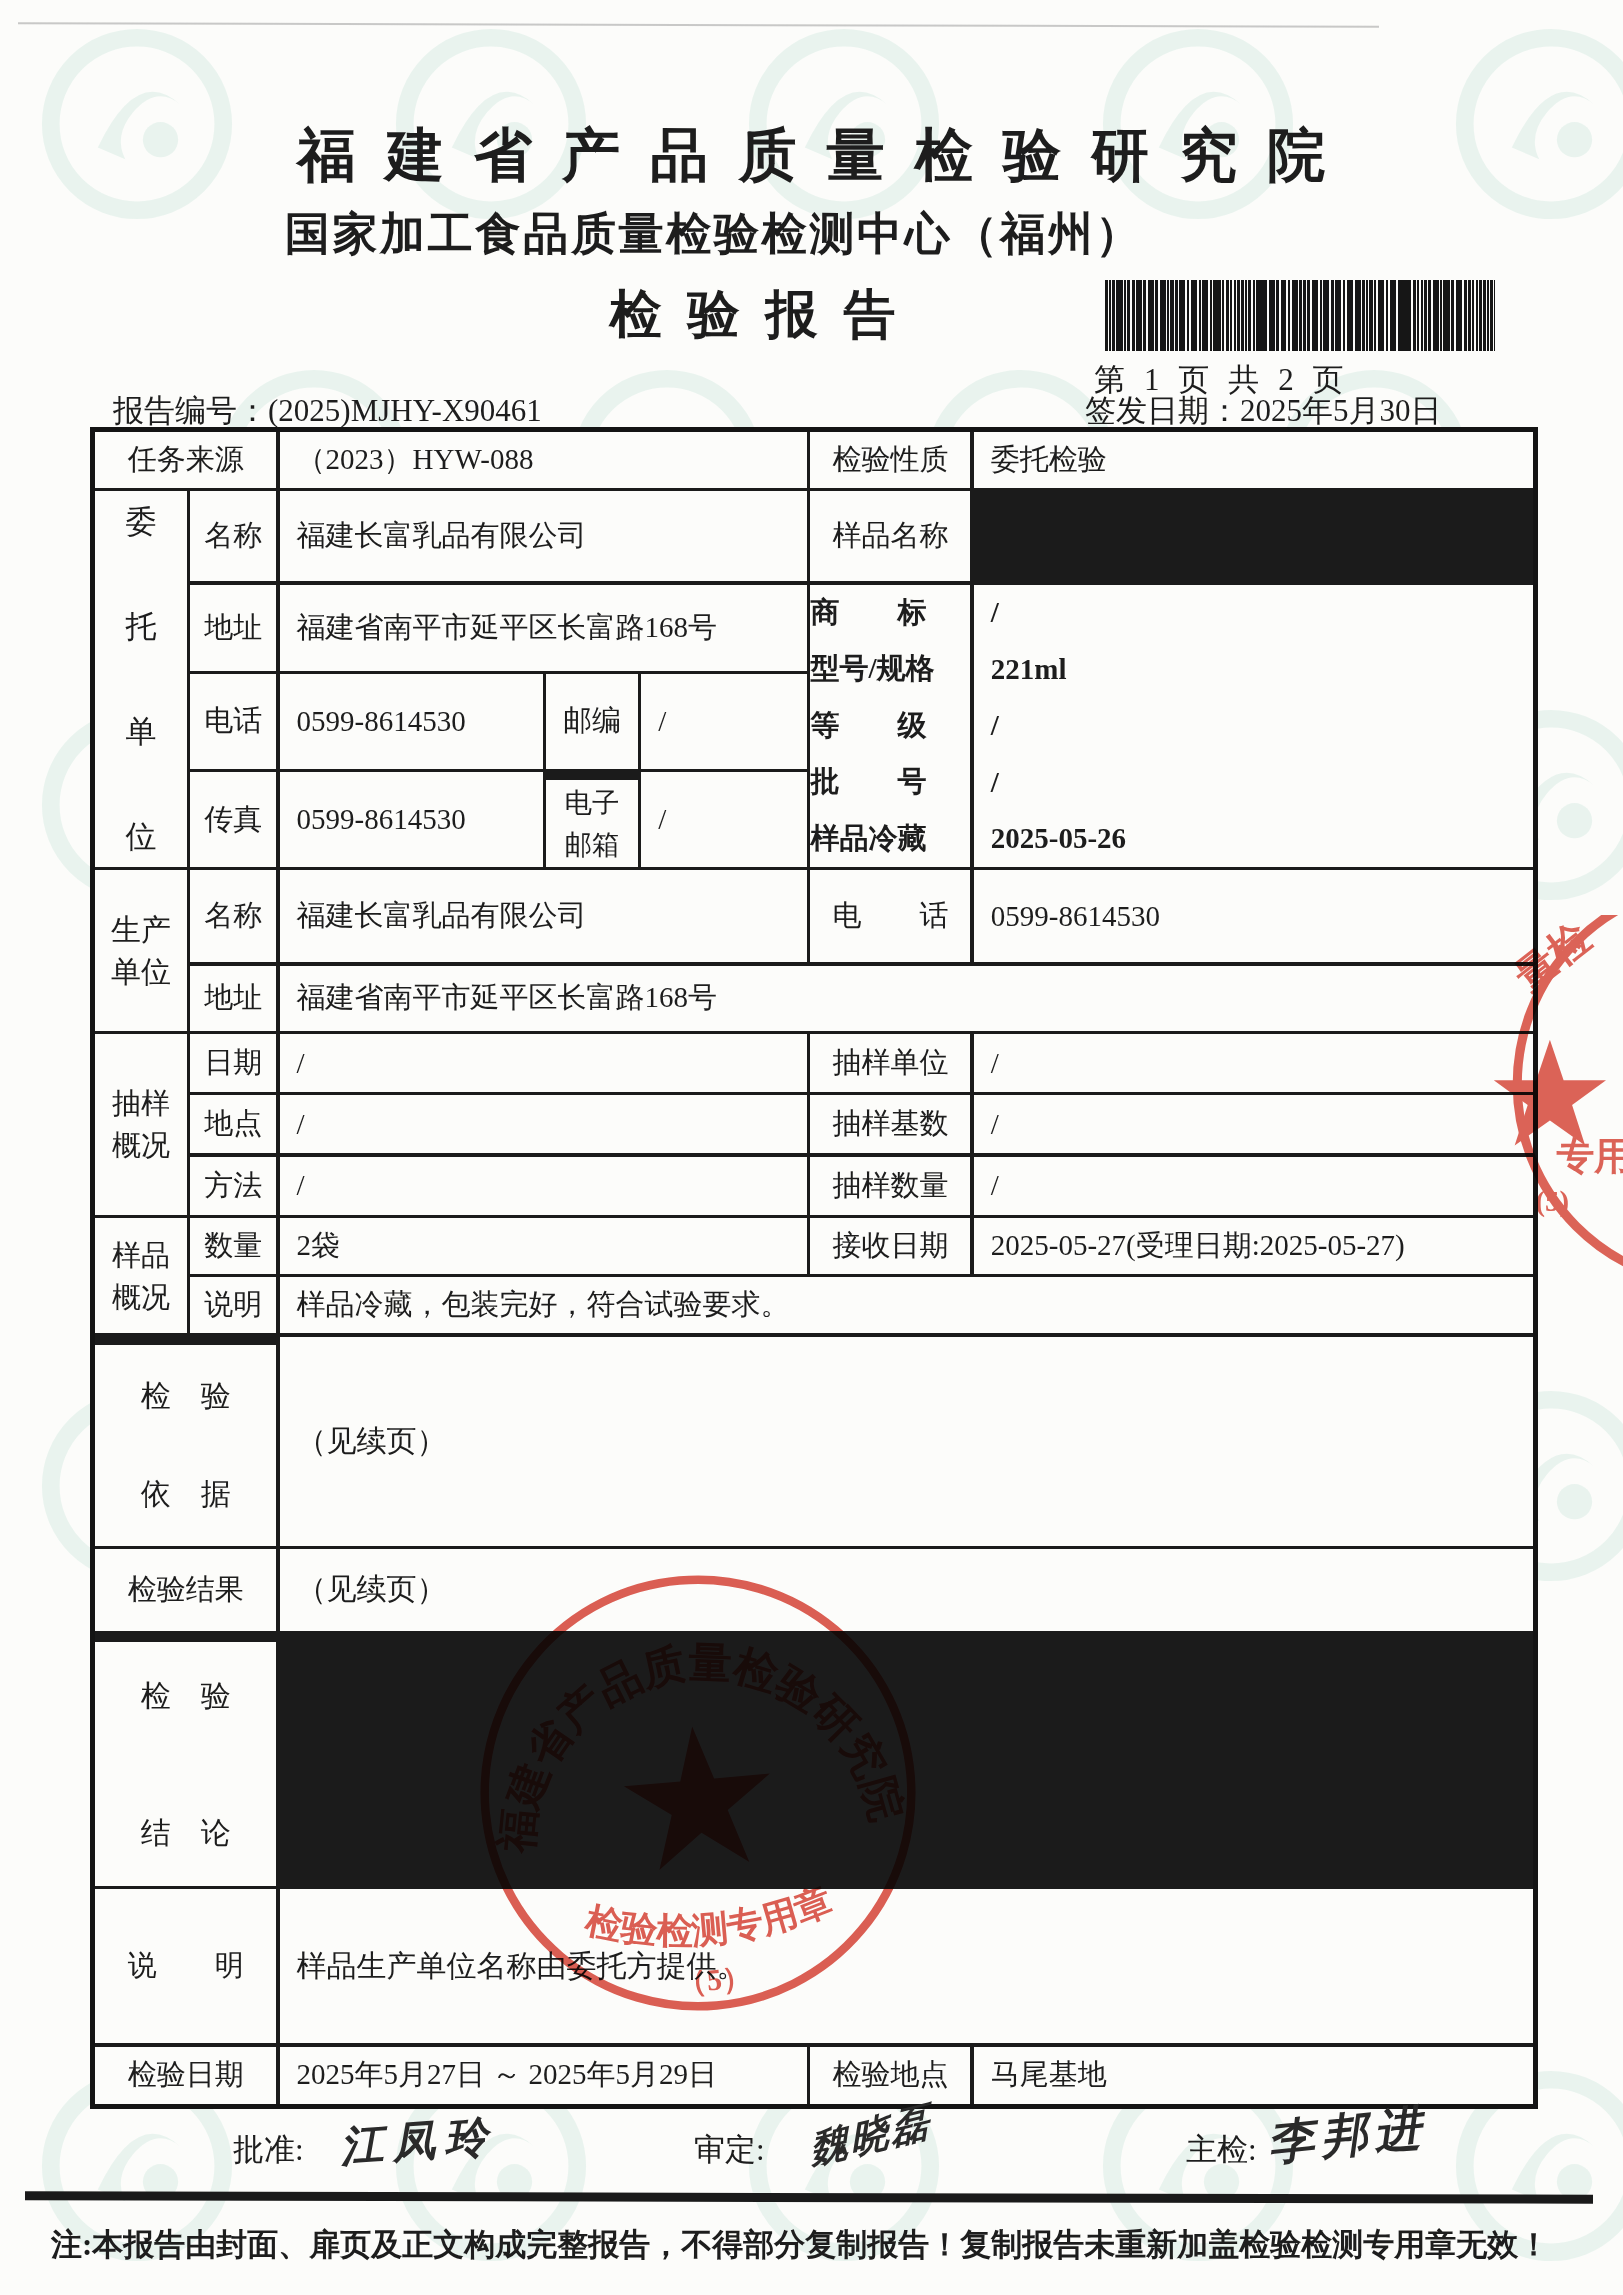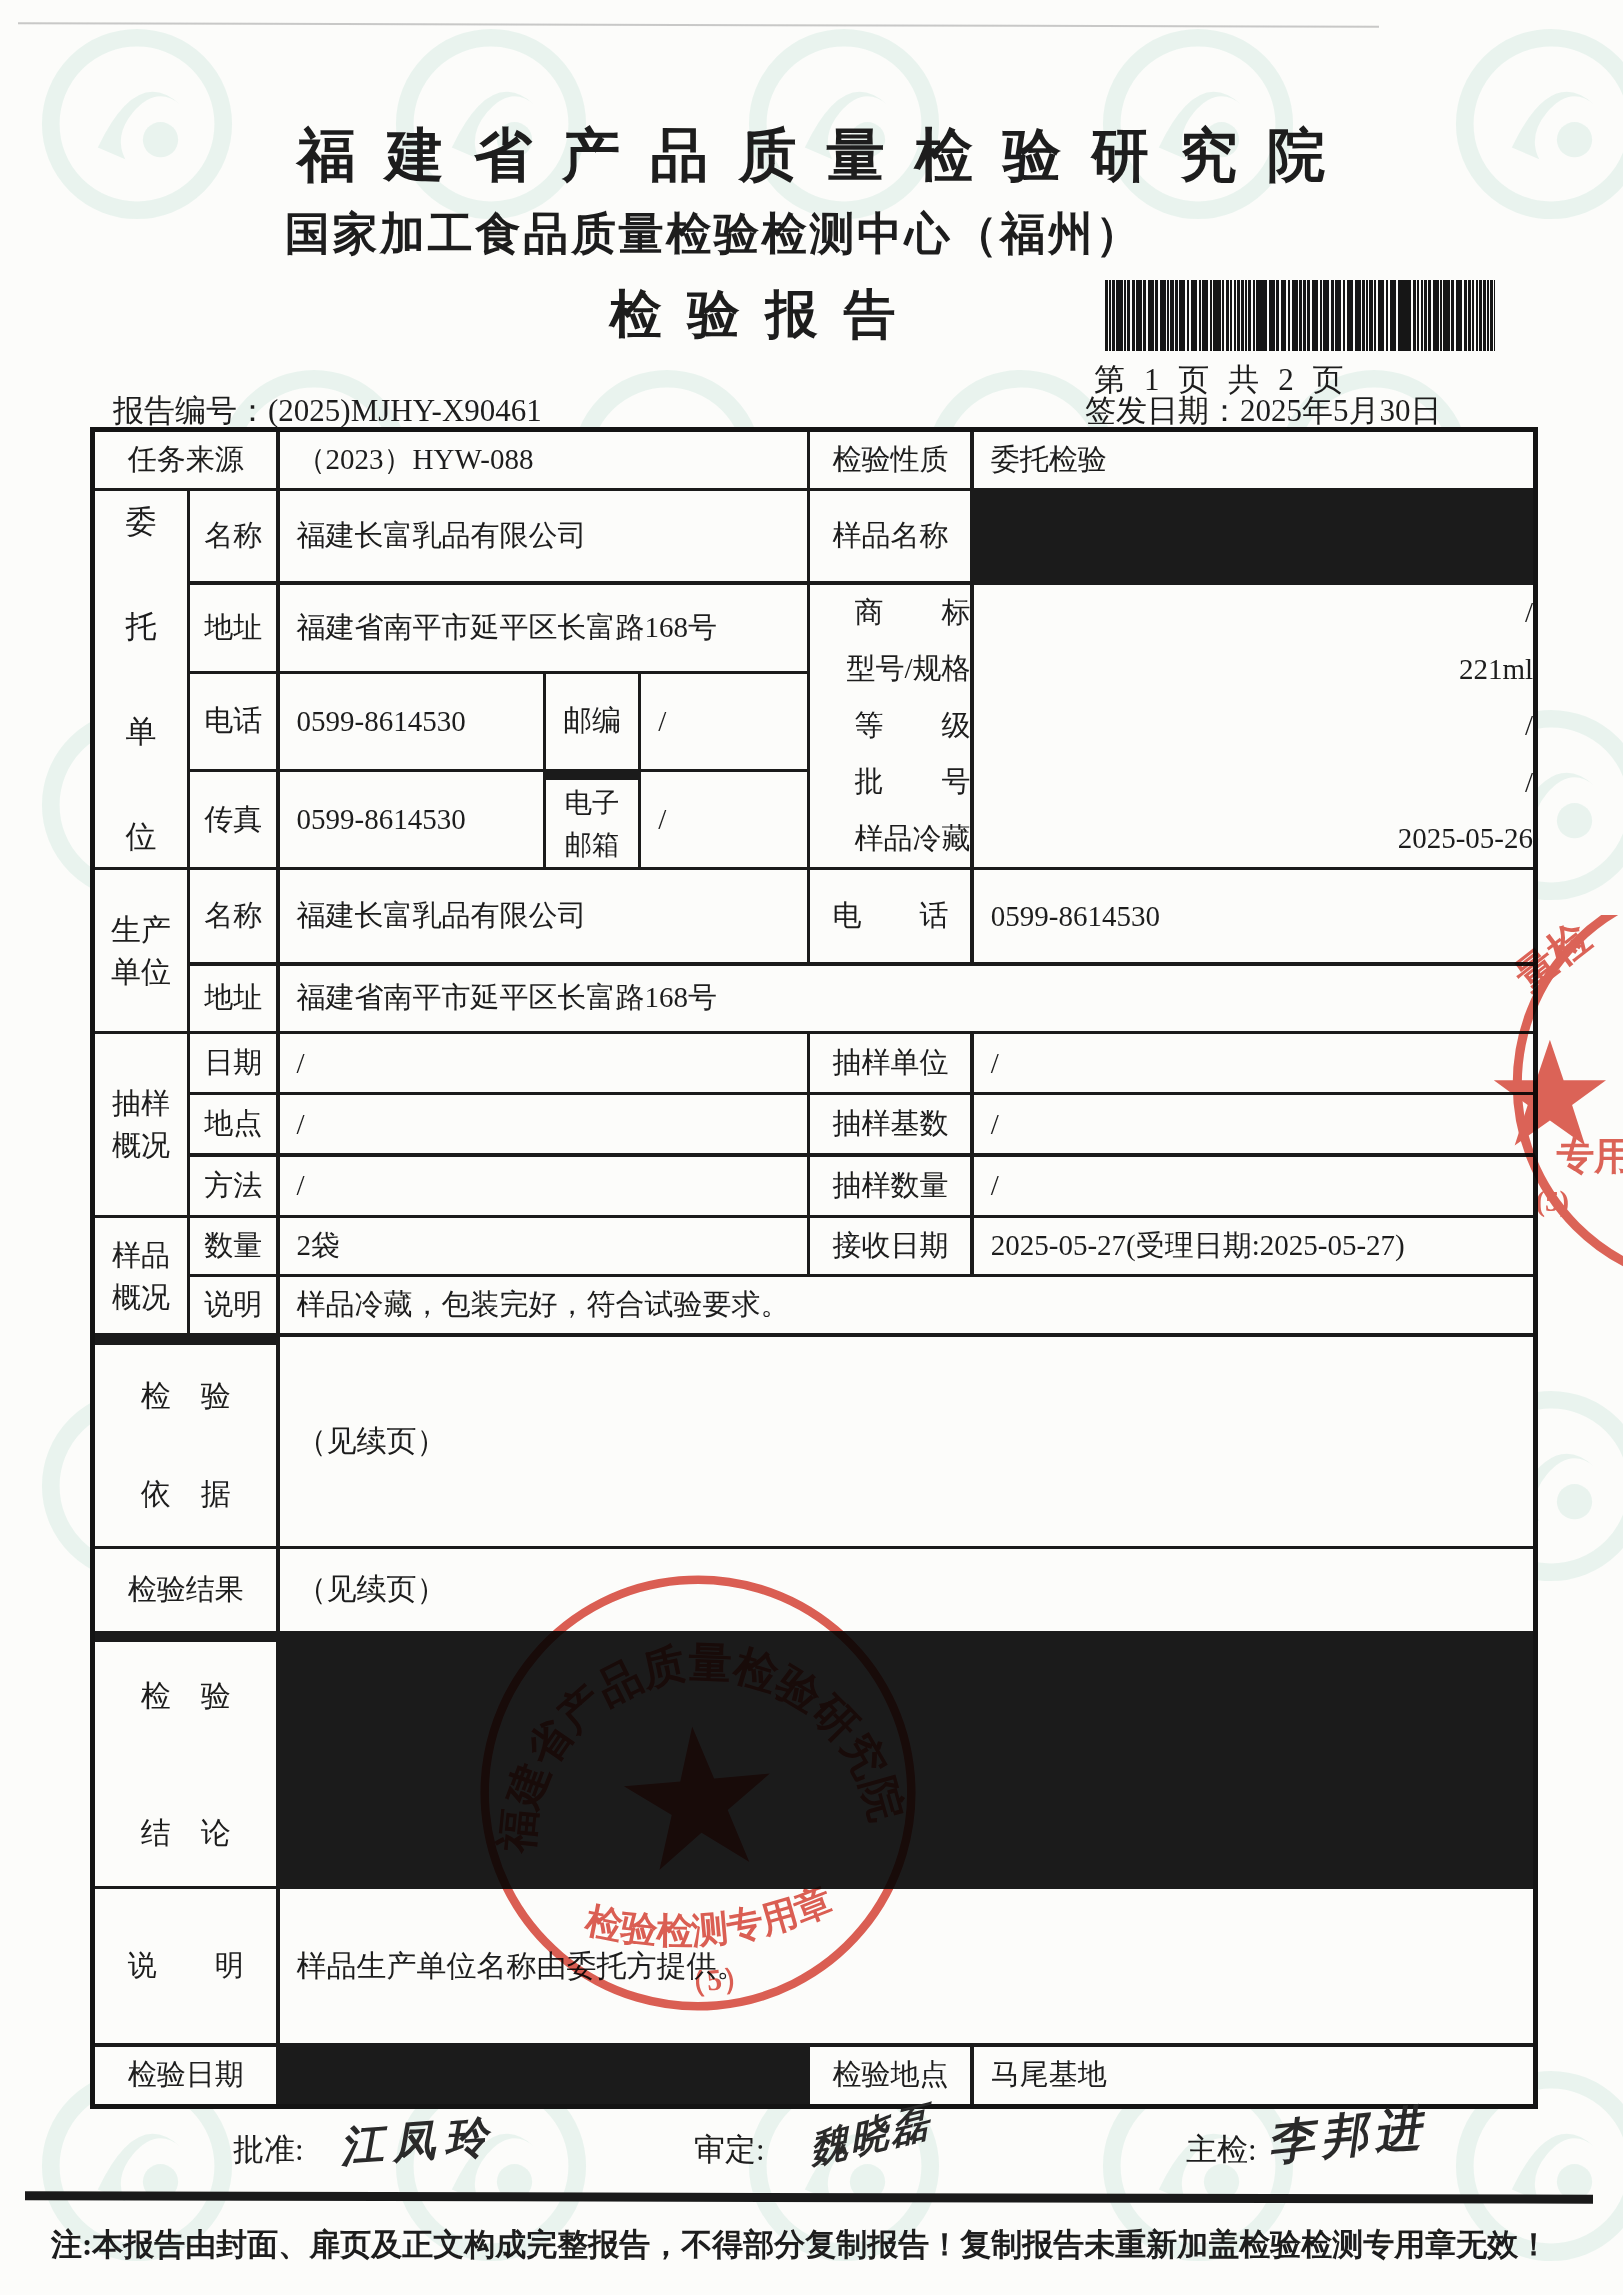--- a/index.html
+++ b/index.html
@@ -42,21 +42,21 @@
   }
   .cell{background:#fcfcfa;display:flex;align-items:center;font-size:29px;}
   .lbl{justify-content:center;text-align:center;}
   .val{justify-content:flex-start;padding-left:17px;padding-right:9.2px;}
   .ml{white-space:pre-line;margin-top:8px;}
   .vert{white-space:pre-line;text-align:center;font-size:31px;}
   .lh-wide{line-height:105px;}
   .lh-two{line-height:42px;}
   .lh-basis{line-height:98px;font-size:30px;}
   .lh-concl{line-height:137px;font-size:30px;}
-  .stack{flex-direction:column;align-items:flex-end;padding:0 0;}
+  .stack{flex-direction:column;align-items:flex-start;padding:0 0;font-weight:bold;}
   .stack>div{flex:1;display:flex;align-items:center;}
   .stack.lbls>div{justify-content:center;}
   .stack.vals>div{justify-content:flex-start;padding-left:17px;}
   .concl-text{font-size:30px;line-height:50px;padding:6.5px 26px 6.5px 22px;}
   .basis-val{align-items:center;}
   .note-val{align-items:center;}
 
   
   .sig-label{position:absolute;font-size:31px;}
   .sig-name{position:absolute;font-size:43px;font-style:italic;font-weight:600;
@@ -332,20 +332,21 @@
   <div class="cell lbl" style="grid-area:14/1/15/3">检验结果</div>
   <div class="cell val" style="grid-area:14/3/15/8;font-size:30px">（见续页）</div>
 
   <div class="cell lbl ml lh-concl" style="grid-area:15/1/16/3">检　验
 结　论</div>
 
   <div class="cell lbl" style="grid-area:16/1/17/3">说　　明</div>
   <div class="cell val note-val" style="grid-area:16/3/17/8;font-size:30px">样品生产单位名称由委托方提供。</div>
 
   <div class="cell lbl" style="grid-area:17/1/18/3">检验日期</div>
+  <div class="cell val" style="grid-area:17/3/18/6">2025年5月27日 ～ 2025年5月29日</div>
   <div class="cell lbl" style="grid-area:17/6/18/7">检验地点</div>
   <div class="cell val" style="grid-area:17/7/18/8">马尾基地</div>
 </div>
 
 <div class="sig-label" style="left:233px;top:2129px">批准:</div>
 <div class="sig-name sig1" style="left:340px;top:2113px">江凤玲</div>
 <div class="sig-label" style="left:694px;top:2129px">审定:</div>
 <div class="sig-name sig2" style="left:808px;top:2109px">魏晓磊</div>
 <div class="sig-label" style="left:1186px;top:2129px">主检:</div>
 <div class="sig-name sig3" style="left:1267px;top:2104px">李邦进</div>

